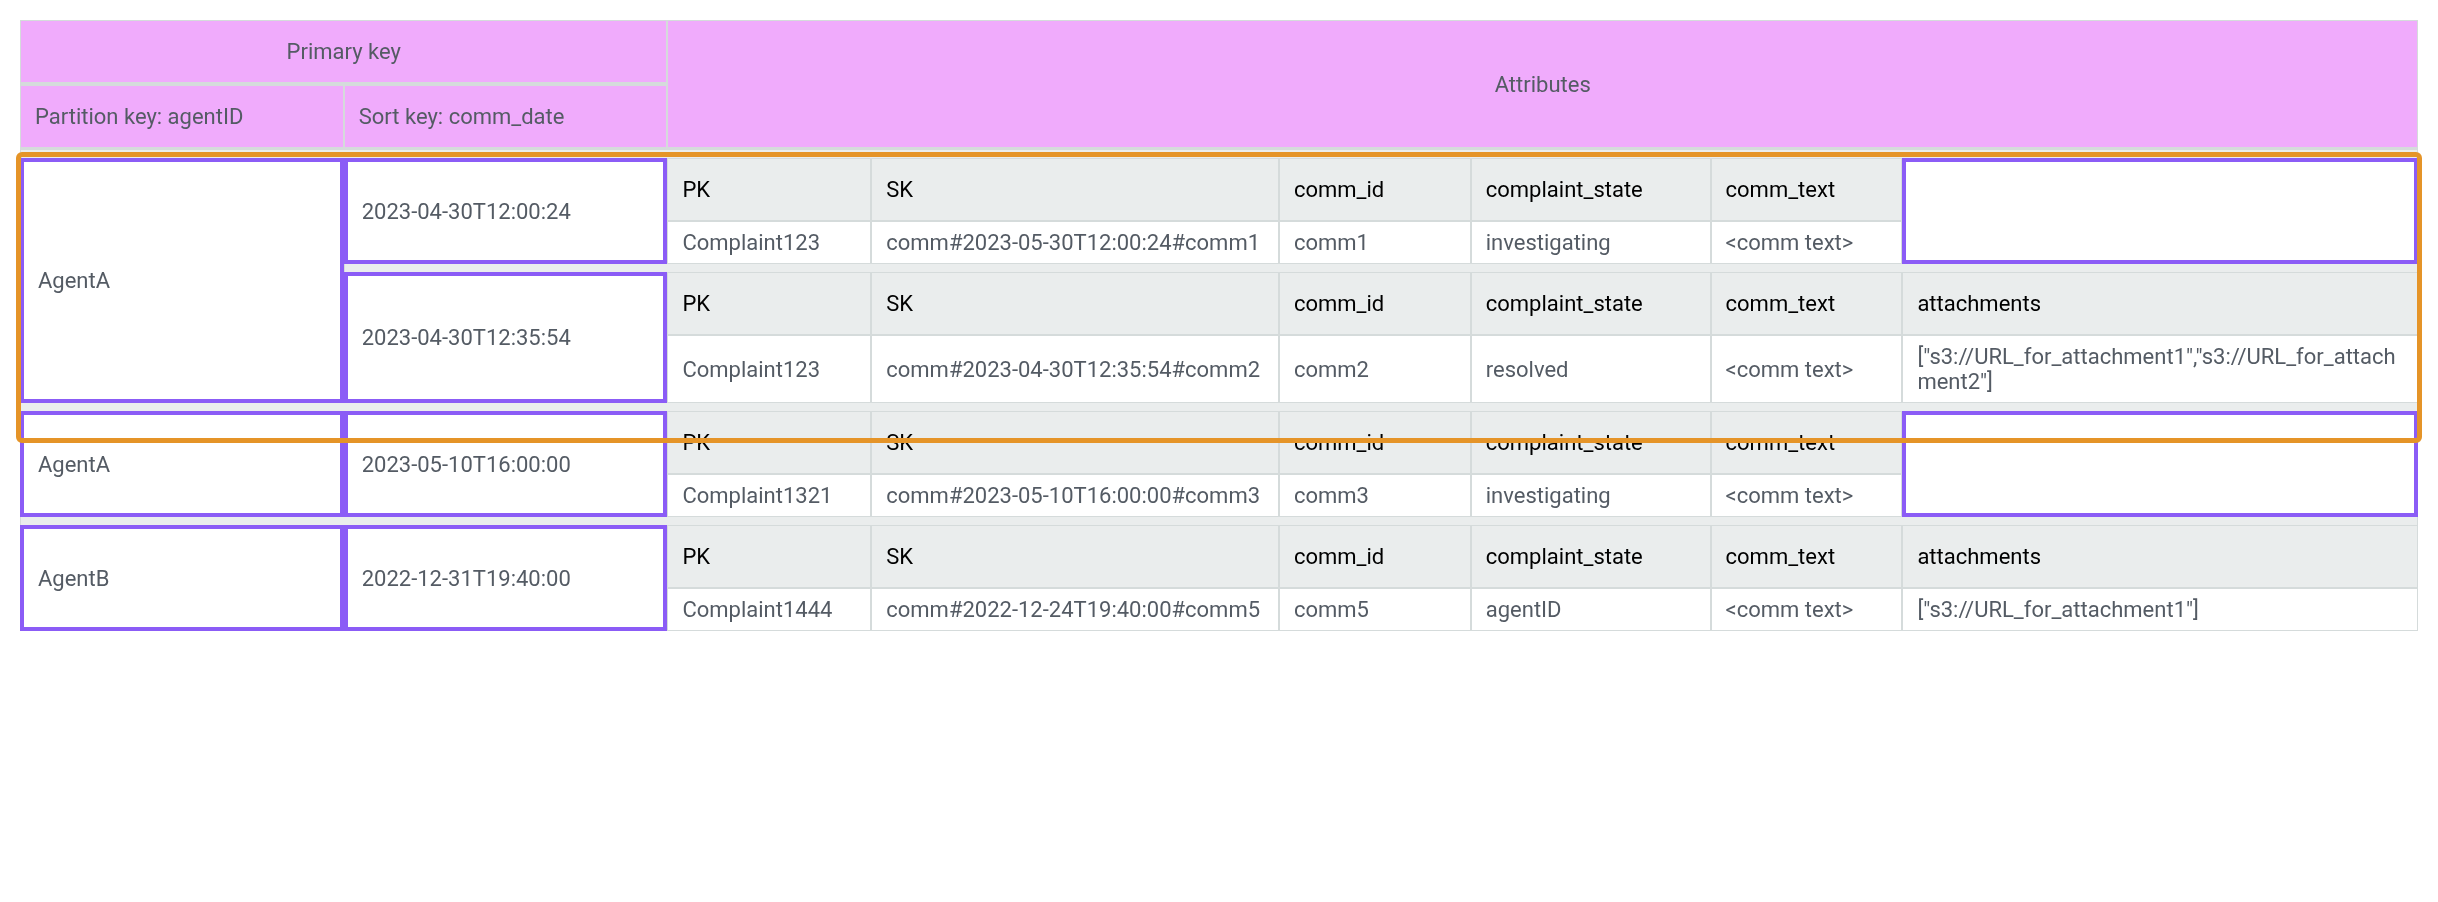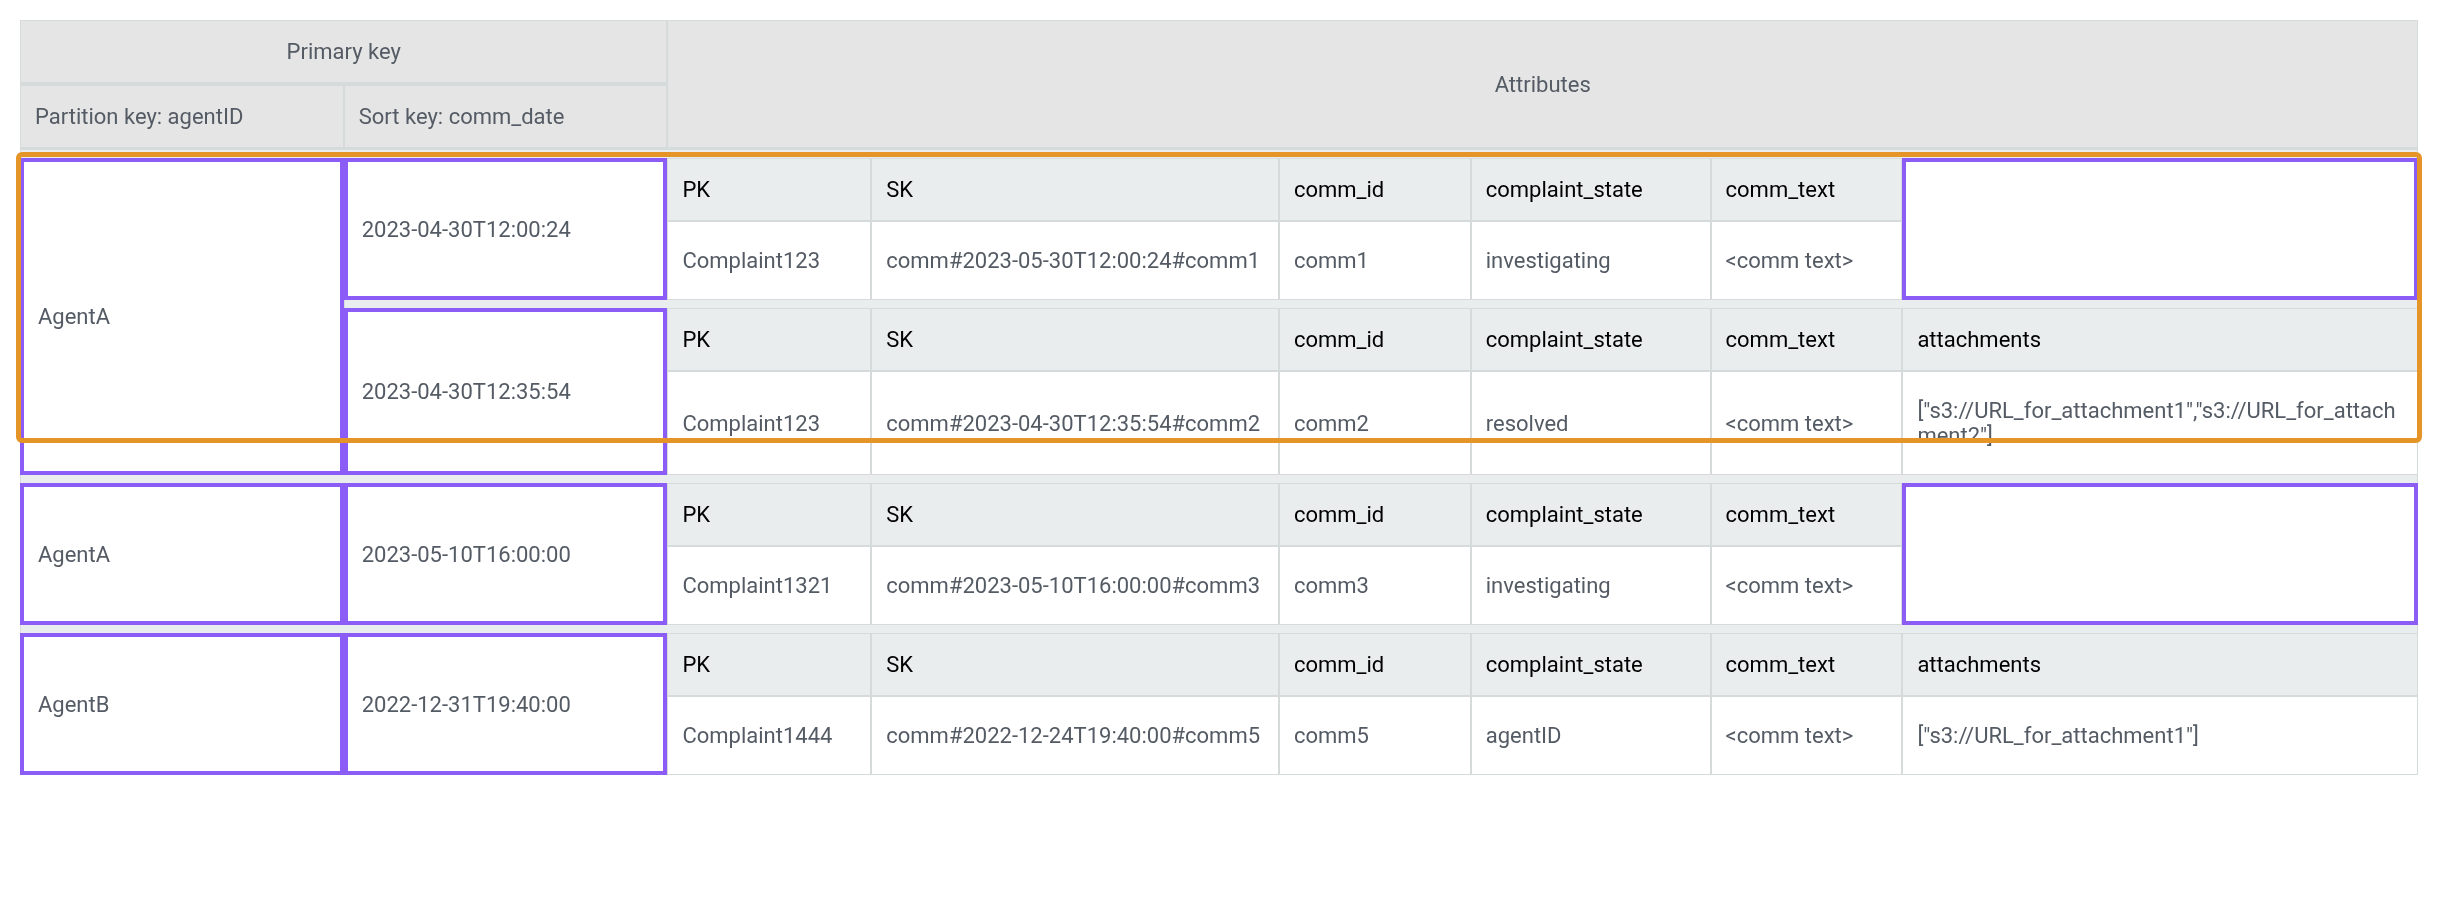--- a/index.html
+++ b/index.html
@@ -1,21 +1,21 @@
 <!DOCTYPE html>
 <html><head>
 <meta charset="utf-8">
 <style>
 body{margin:0;padding:20px;background:#fff;font-family:-apple-system,BlinkMacSystemFont,"Segoe UI",Roboto,Helvetica,Arial,sans-serif;color:#545b64;font-size:22px}
 .tbl{border-collapse:separate;border-spacing:0;width:100%;table-layout:fixed}
 .tbl th,.tbl td{text-align:left;vertical-align:middle;word-wrap:break-word;font-weight:400}
-.hdr{background:#e5e5e5;border:1px solid #d5dbdb;border-bottom:3px solid #d5dbdb;font-weight:700;padding:18px 14px}
+.hdr{background:#f0abfc;border:1px solid #d5dbdb;border-bottom:3px solid #d5dbdb;font-weight:700;padding:18px 14px}
 .hdr.center{text-align:center}
 .subhdr{background:#eaeded;border:1px solid #d5dbdb;padding:18px 14px;color:#000000}
-.val{background:#fff;border:1px solid #d5dbdb;padding:26px 14px}
+.val{background:#fff;border:1px solid #d5dbdb;padding:8px 14px}
 .pkcell{background:#fff;border:4px solid #8b5cf6;padding:14px 14px}
 .sep td{padding:0;height:8px;background:#eaeded;border-left:1px solid #d5dbdb;border-right:1px solid #d5dbdb}
 .hl-wrap{position:relative}
 .hl{position:absolute;border:5px solid #e59428;border-radius:6px;pointer-events:none;left:-4px;right:-4px}
 col.c-pk{width:13.5%}
 col.c-sk{width:13.5%}
 col.c-pk2{width:8.5%}
 col.c-sk2{width:17%}
 col.c-cid{width:8%}
 col.c-state{width:10%}

